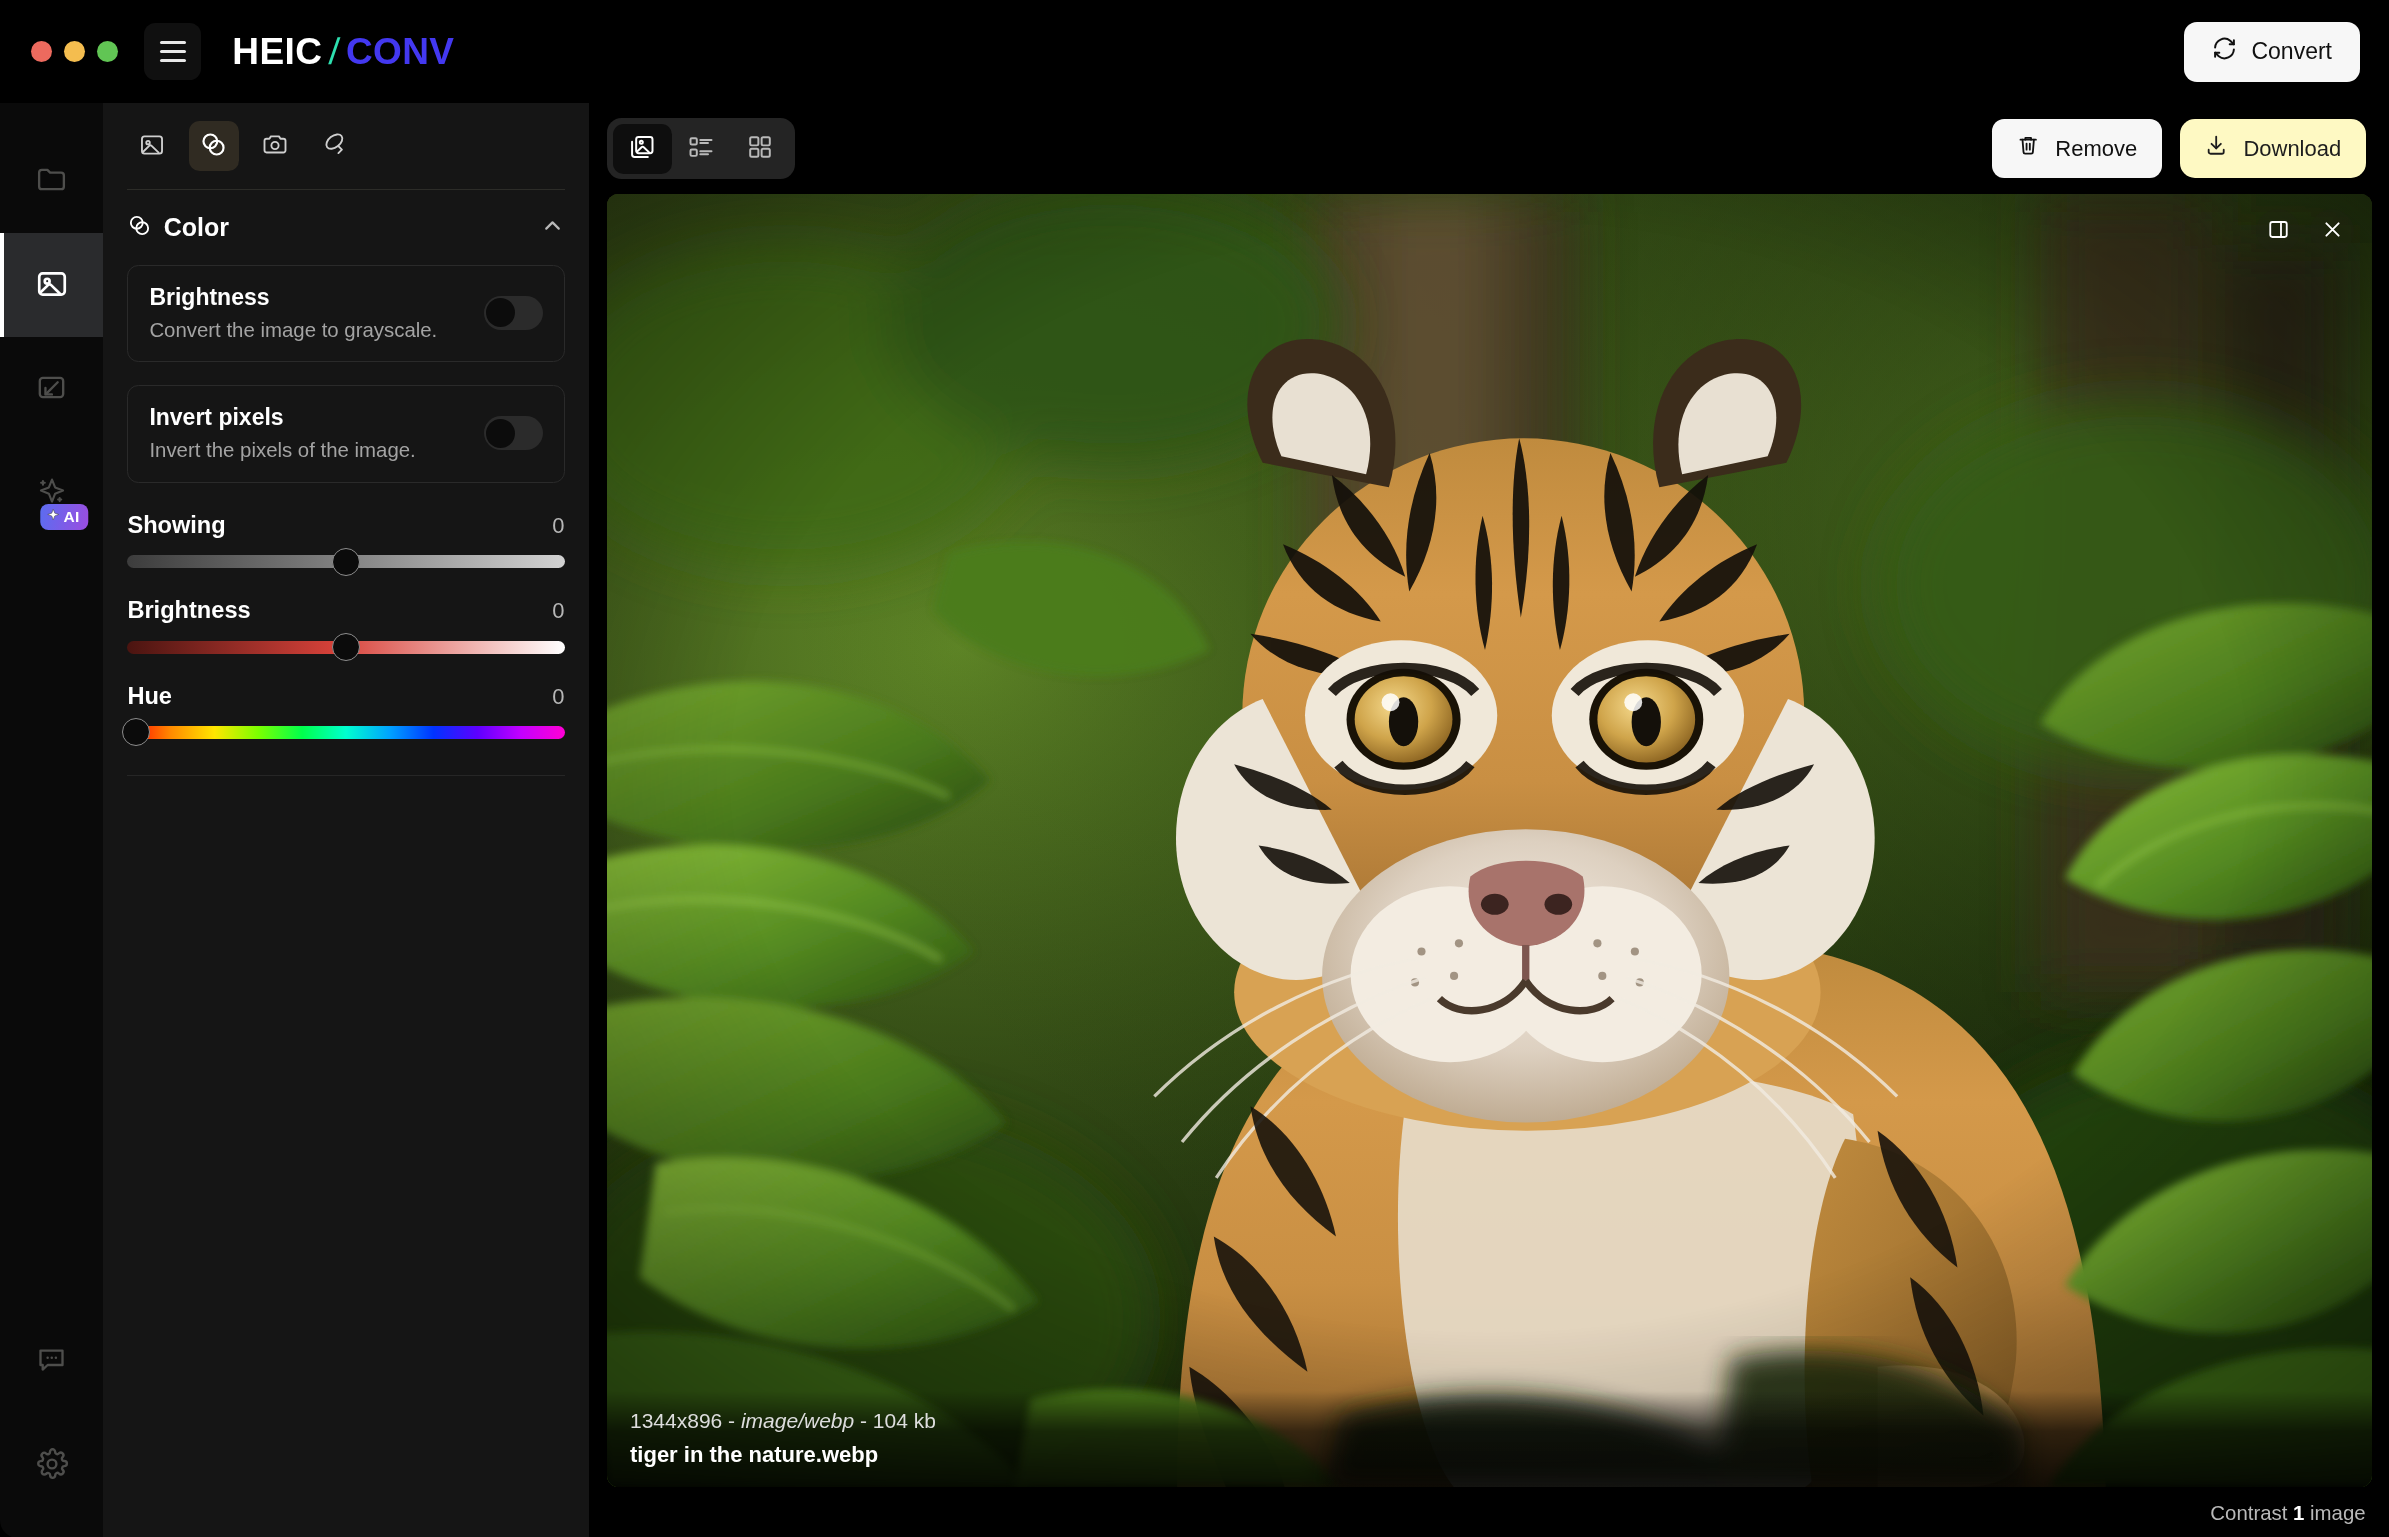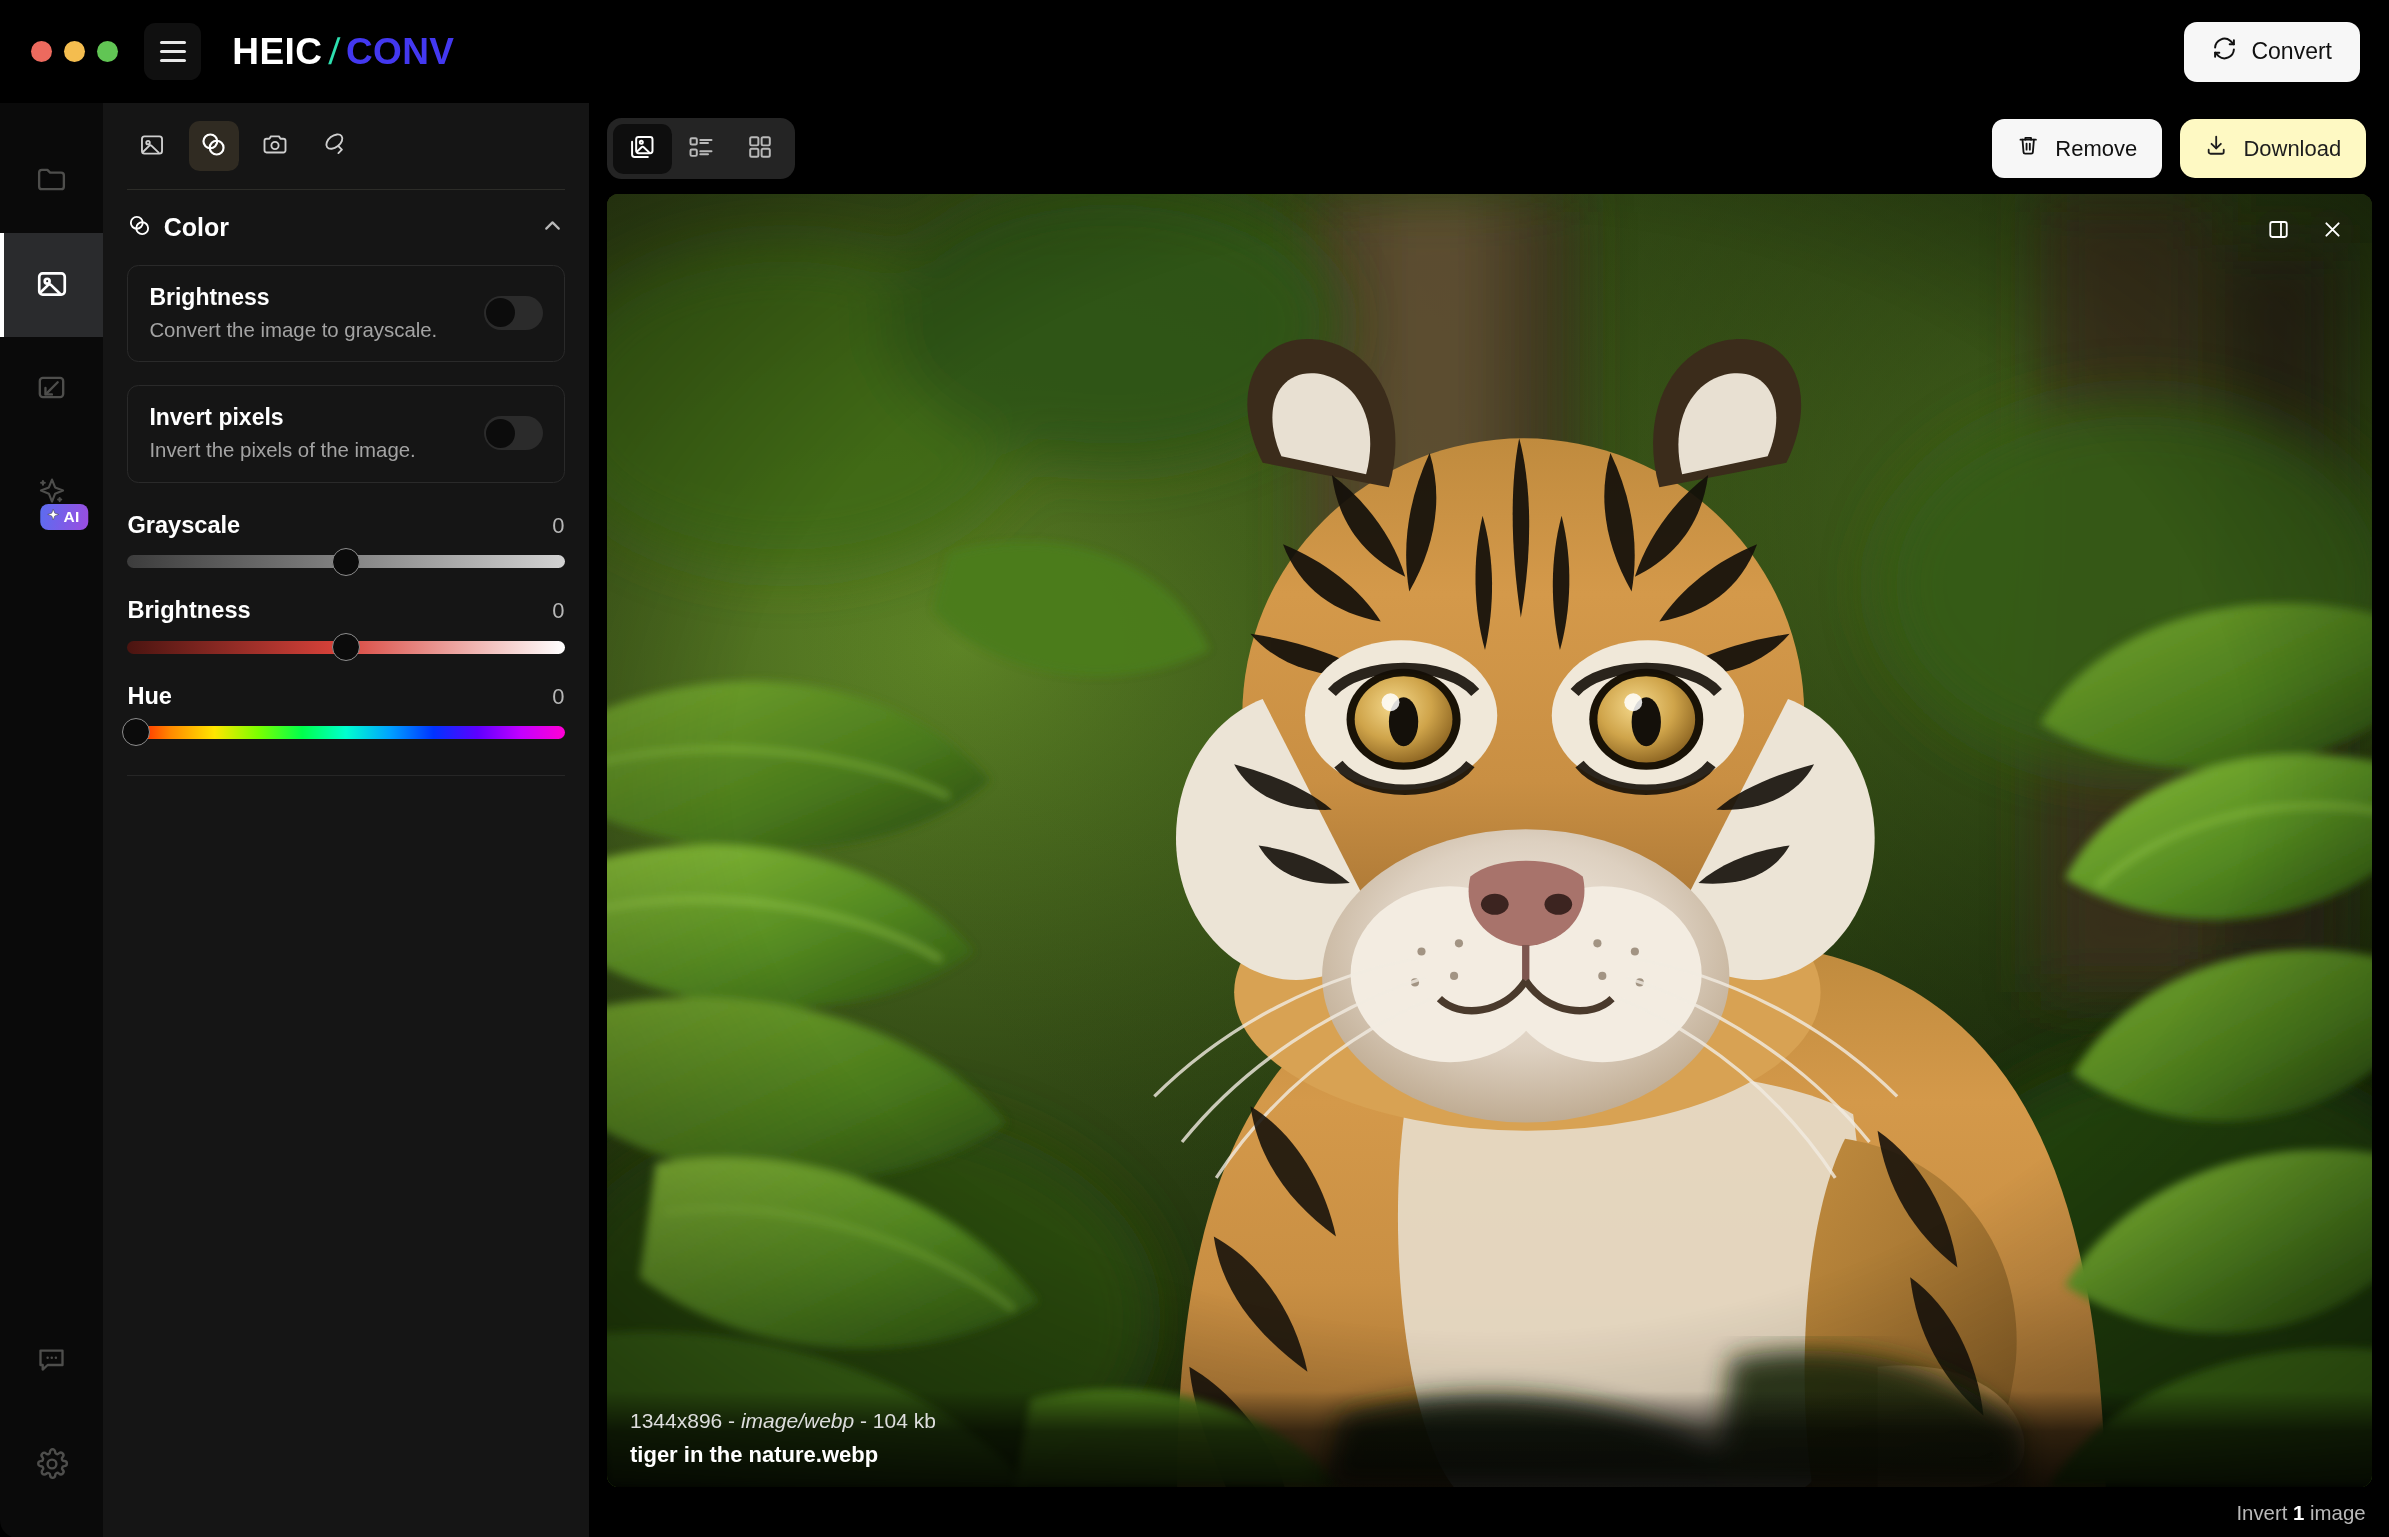--- a/index.html
+++ b/index.html
@@ -422,21 +422,21 @@
         <div class="opt-title">Invert pixels</div>
         <div class="opt-desc">Invert the pixels of the image.</div>
       </div>
       <div class="toggle">
         <div class="knob"></div>
       </div>
     </div>
 
     <div class="slider-block">
       <div class="slider-row">
-        <span class="slider-label">Grayscale</span>
+        <span class="slider-label">Showing</span>
         <span class="slider-val">0</span>
       </div>
       <div class="track contrast">
         <div class="knob-big" style="left:50%"></div>
       </div>
     </div>
 
     <div class="slider-block">
       <div class="slider-row">
         <span class="slider-label">Brightness</span>
@@ -766,17 +766,17 @@
         </div>
       </div>
 
       <div class="caption">
         <div class="cap-meta"><span>1344x896</span><span> - </span><em>image/webp</em><span> - </span><span>104 kb</span></div>
         <div class="cap-name">tiger in the nature.webp</div>
       </div>
     </div>
 
     <div class="statusbar">
-      <div class="status-text"><span>Invert </span><b>1</b><span> image</span></div>
+      <div class="status-text"><span>Contrast </span><b>1</b><span> image</span></div>
     </div>
   </div>
 </div>
 
 
 </body></html>

